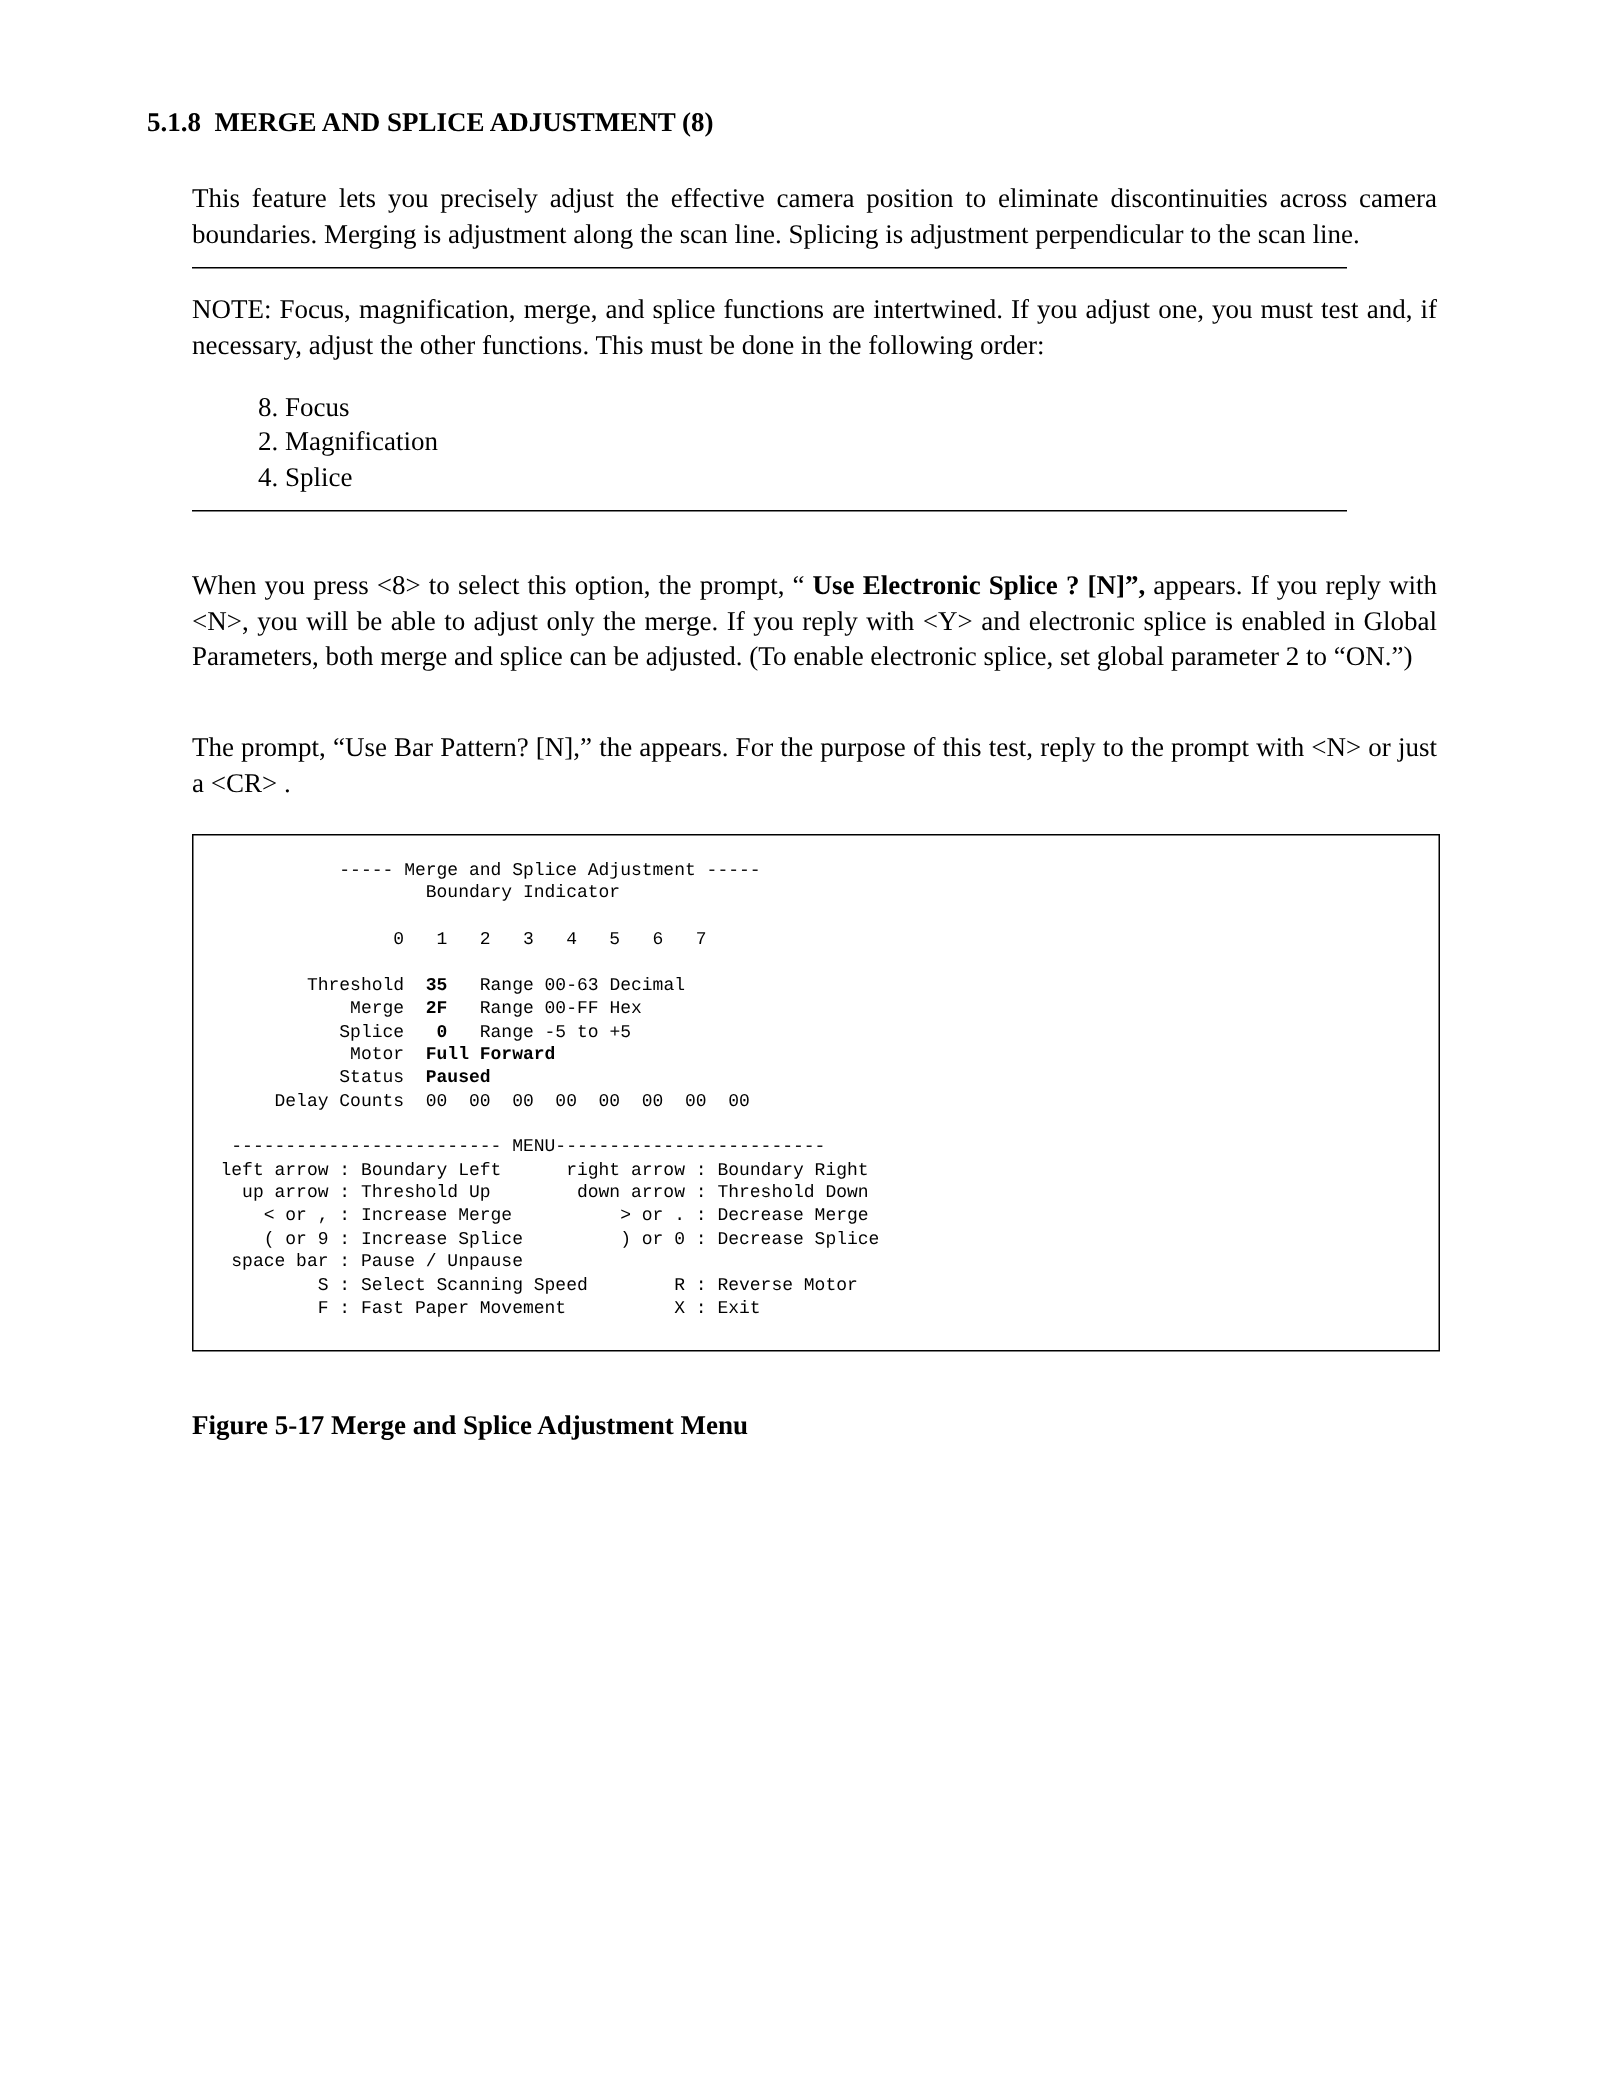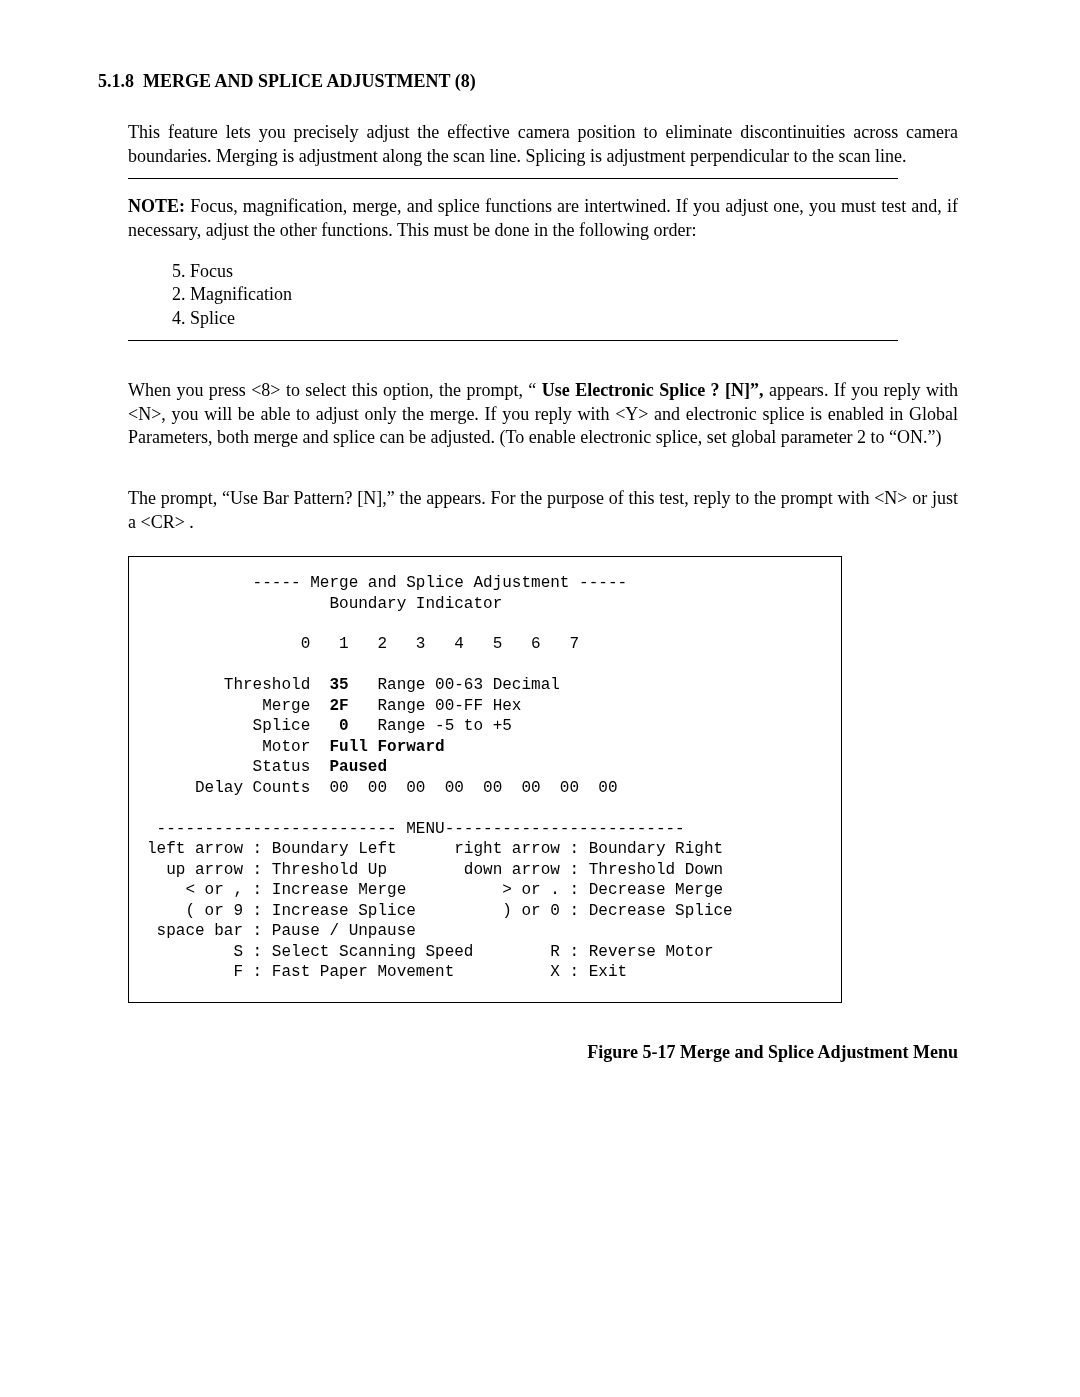--- a/index.html
+++ b/index.html
@@ -31,48 +31,48 @@
     margin-bottom: 10px;
     margin-top: 16px;
   }
   hr.note-rule {
     border: none;
     border-top: 1px solid #000;
     margin: 10px 0 6px 0;
     width: 770px;
   }
   .note-label {
-    font-weight: bold;
+    font-weight: normal;
   }
   .ordered-list {
     margin: 18px 0 8px 44px;
   }
   .ordered-list div {
     margin: 0;
   }
   .prompt-bold {
     font-weight: bold;
     font-family: Liberation Serif, serif;
   }
   .terminal-box {
     border: 1px solid #000;
     margin-top: 22px;
     padding: 16px 18px 20px 18px;
     font-family: "Courier New", Courier, monospace;
-    font-size: 16px;
+    font-size: 12px;
     white-space: pre;
     line-height: 1.28;
-    width: 714px;
+    width: 832px;
     box-sizing: border-box;
   }
   .terminal-box .bold {
     font-weight: bold;
   }
   .figure-caption {
-    text-align: right;
+    text-align: left;
     font-weight: bold;
     margin-top: 38px;
     font-size: 18px;
   }
 </style>
 </head>
 <body>
 
 <div class="section-heading">
   <span class="num">5.1.8</span>&nbsp;&nbsp;<span>MERGE AND  SPLICE  ADJUSTMENT  (8)</span>
@@ -82,21 +82,21 @@
 
   <div class="para">This feature lets you precisely  adjust the effective camera position to eliminate discontinuities across camera boundaries. Merging is adjustment along the scan line. Splicing is adjustment perpendicular to the scan line.</div>
 
   <hr class="note-rule">
 
   <div class="para">
     <span class="note-label">NOTE:</span><span>  Focus, magnification, merge, and splice functions are intertwined.  If you adjust one, you must test and, if necessary, adjust the other functions. This must be done in the following order:</span>
   </div>
 
   <div class="ordered-list">
-    <div>5. Focus</div>
+    <div>8. Focus</div>
     <div>2. Magnification</div>
     <div>4. Splice</div>
   </div>
 
   <hr class="note-rule">
 
   <div style="height:16px"></div>
 
   <div class="para">
     <span>When you press &lt;8&gt; to select this option, the prompt, “ </span><span class="prompt-bold">Use Electronic Splice ? [N]”,</span><span> appears. If you reply with &lt;N&gt;, you will be able to adjust only the merge.  If you reply with &lt;Y&gt; and electronic splice is enabled in Global  Parameters, both merge and splice can be adjusted.  (To enable electronic splice, set global parameter 2 to “ON.”)</span>

